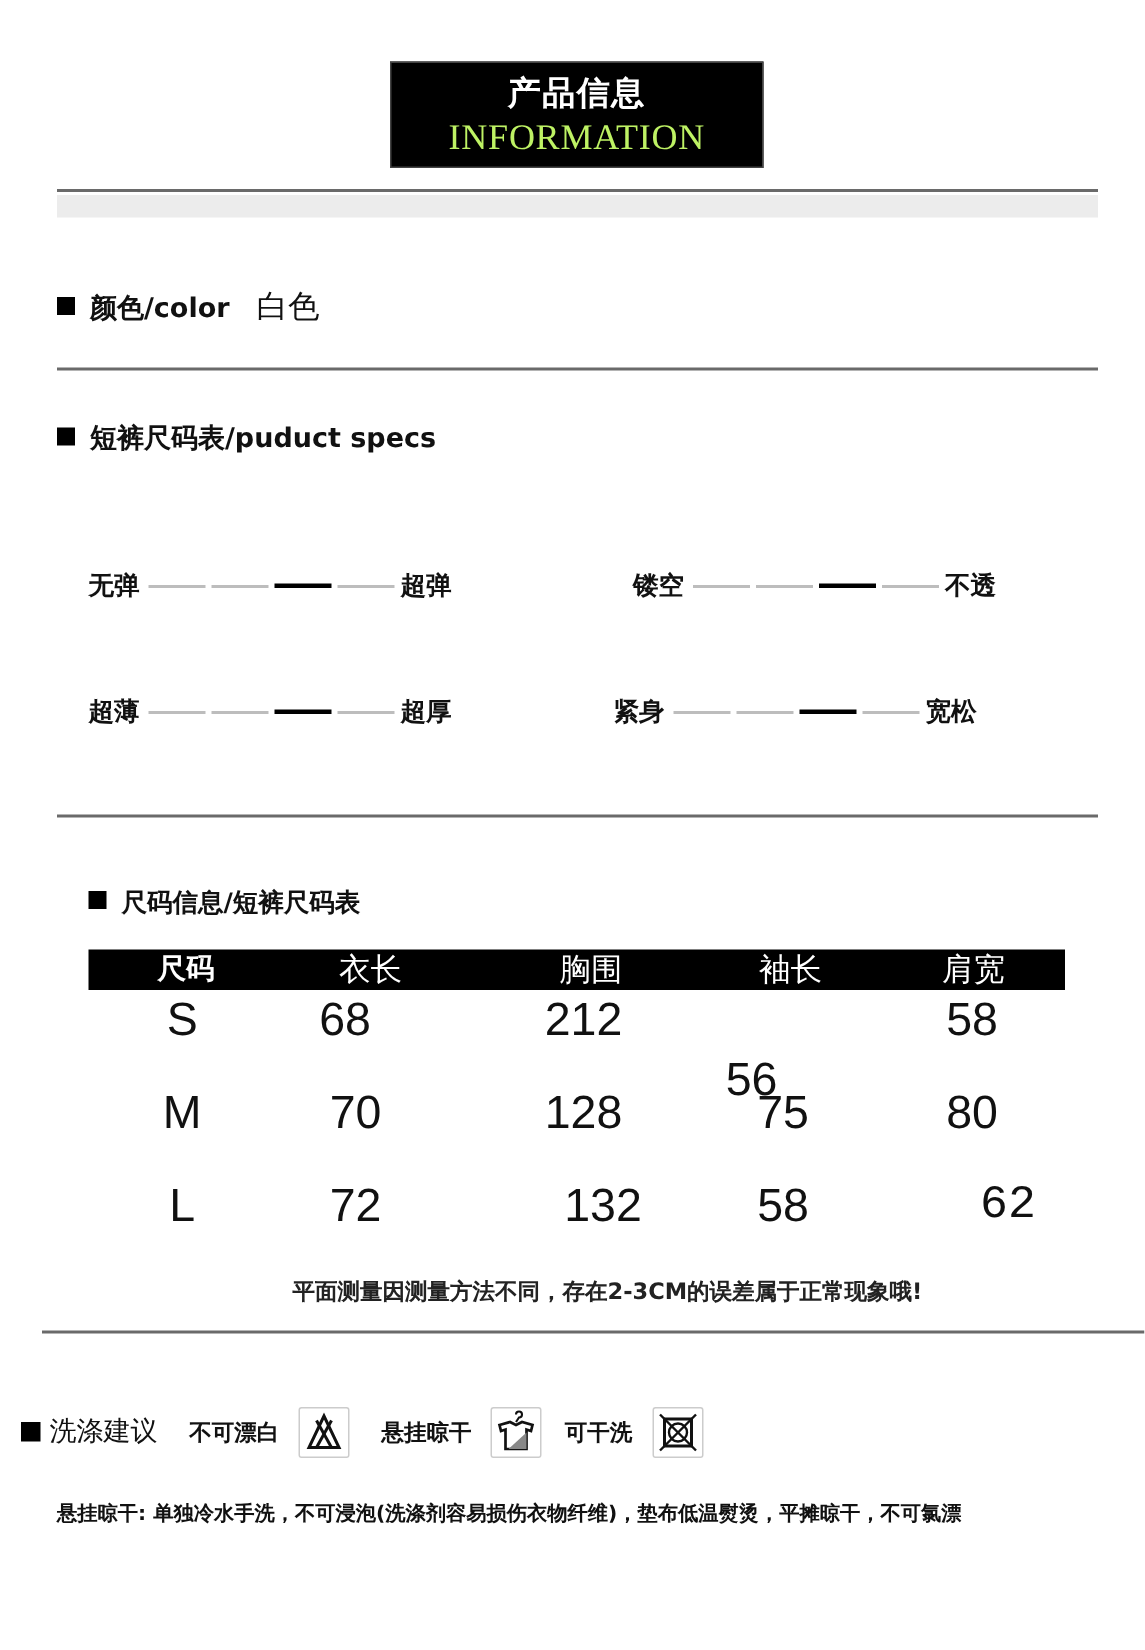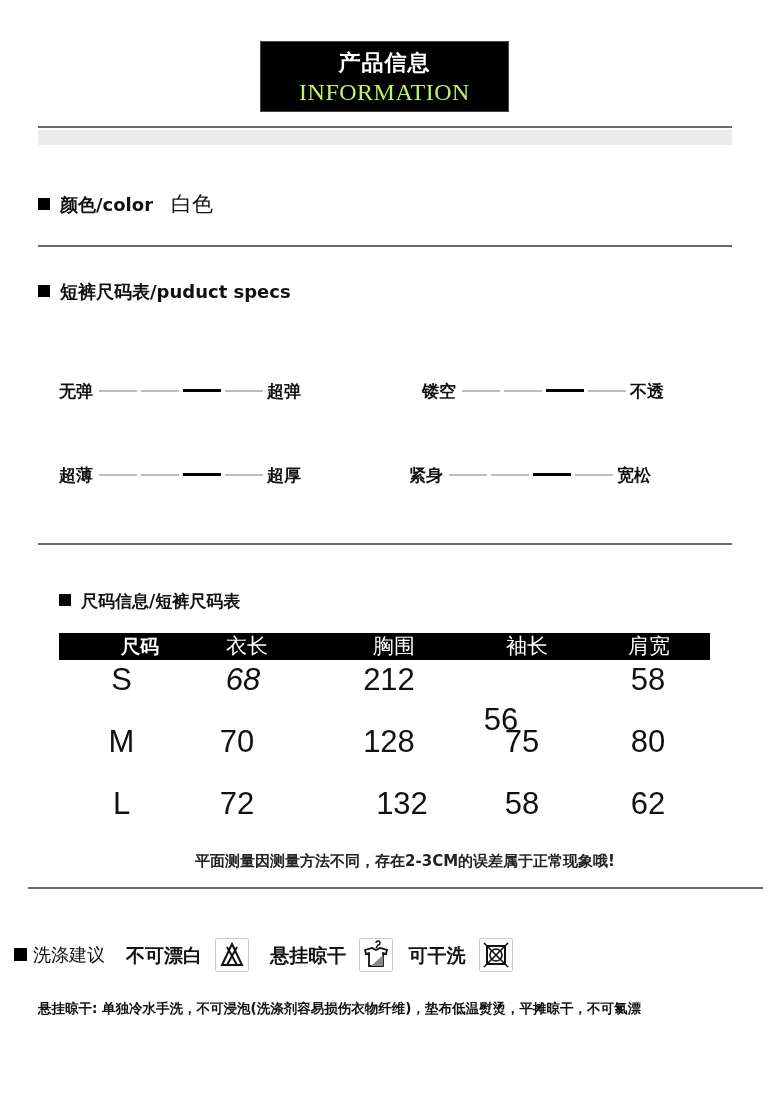--- a/index.html
+++ b/index.html
@@ -32,21 +32,21 @@
   .th { position:absolute; top:0; height:27px; line-height:27px; font-size:21px; text-align:center; }
   .th.bold { font-weight:bold; font-size:19px; }
   .td { position:absolute; font-size:31px; text-align:center; font-family:"Liberation Sans","DejaVu Sans",sans-serif; color:#111; }
 
   .note { left:0; width:810px; text-align:center; top:852px; font-size:15px; font-weight:bold; color:#222; }
 
   
   .wash { left:14px; top:935px; white-space:nowrap; height:38px; line-height:38px; }
   .wash .h { font-weight:normal; font-size:18px; display:inline-block; vertical-align:middle; }
   .wash .sq2 { display:inline-block; width:13px; height:13px; background:#000; vertical-align:middle; margin-right:6px; }
-  .wash .lbl { font-weight:bold; font-size:19px; display:inline-block; vertical-align:middle; }
+  .wash .lbl { font-weight:bold; font-size:15px; display:inline-block; vertical-align:middle; }
   .iconbox { display:inline-block; vertical-align:middle; width:34px; height:34px; border:1px solid #ccc; border-radius:2px; margin:0 6px 0 8px; box-sizing:border-box; background:#fff; }
   .iconbox svg { display:block; width:32px; height:32px; }
 
   .tips { left:38px; top:1000px; font-size:13.5px; font-weight:bold; white-space:nowrap; color:#111; }
 </style>
 </head>
 <body>
 
 <div class="abs title-box">
   <div class="title-cn">产品信息</div>
@@ -82,49 +82,49 @@
   <span class="lbl">紧身</span><span class="seg first"></span><span class="seg"></span><span class="seg on"></span><span class="seg last"></span><span class="lbl">宽松</span>
 </div>
 
 <div class="abs rule" style="left:38px; top:543px; width:694px;"></div>
 
 <div class="abs heading" style="left:59px; top:590px; font-size:17px;">
   <span class="sq"></span><span>尺码信息/短裤尺码表</span>
 </div>
 
 <div class="abs tbl-head">
-  <div class="th bold" style="left:30px; width:70px;text-align:right;">尺码</div>
+  <div class="th bold" style="left:30px; width:70px;">尺码</div>
   <div class="th" style="left:143px; width:90px;font-family:Liberation Serif, serif;">衣长</div>
   <div class="th" style="left:290px; width:90px;">胸围</div>
   <div class="th" style="left:423px; width:90px;">袖长</div>
   <div class="th" style="left:545px; width:90px;">肩宽</div>
 </div>
 
 <div class="abs" style="left:59px; top:662px; width:651px; height:42px;">
   <div class="td" style="left:30px; width:65px;">S</div>
-  <div class="td" style="left:149px; width:70px;font-style:italic;">68</div>
+  <div class="td" style="left:136px; width:70px;">68</div>
   <div class="td" style="left:285px; width:90px;">212</div>
   <div class="td" style="left:407px; width:70px;margin-top:40px;">56</div>
   <div class="td" style="left:554px; width:70px;">58</div>
 </div>
 
 <div class="abs" style="left:59px; top:724px; width:651px; height:42px;">
   <div class="td" style="left:30px; width:65px;">M</div>
   <div class="td" style="left:143px; width:70px;">70</div>
   <div class="td" style="left:285px; width:90px;">128</div>
   <div class="td" style="left:428px; width:70px;">75</div>
   <div class="td" style="left:554px; width:70px;">80</div>
 </div>
 
 <div class="abs" style="left:59px; top:786px; width:651px; height:42px;">
   <div class="td" style="left:30px; width:65px;">L</div>
   <div class="td" style="left:143px; width:70px;">72</div>
   <div class="td" style="left:298px; width:90px;">132</div>
   <div class="td" style="left:428px; width:70px;">58</div>
-  <div class="td" style="left:554px; width:70px;">62</div>
+  <div class="td" style="left:578px; width:70px;font-family:Liberation Mono, monospace;">62</div>
 </div>
 
 <div class="abs note">平面测量因测量方法不同，存在2-3CM的误差属于正常现象哦!</div>
 
 <div class="abs rule" style="left:28px; top:887px; width:735px;"></div>
 
 <div class="abs wash">
   <span class="sq2"></span><span class="h">洗涤建议</span>
   <span class="lbl" style="margin-left:16px;">不可漂白</span>
   <span class="iconbox">

